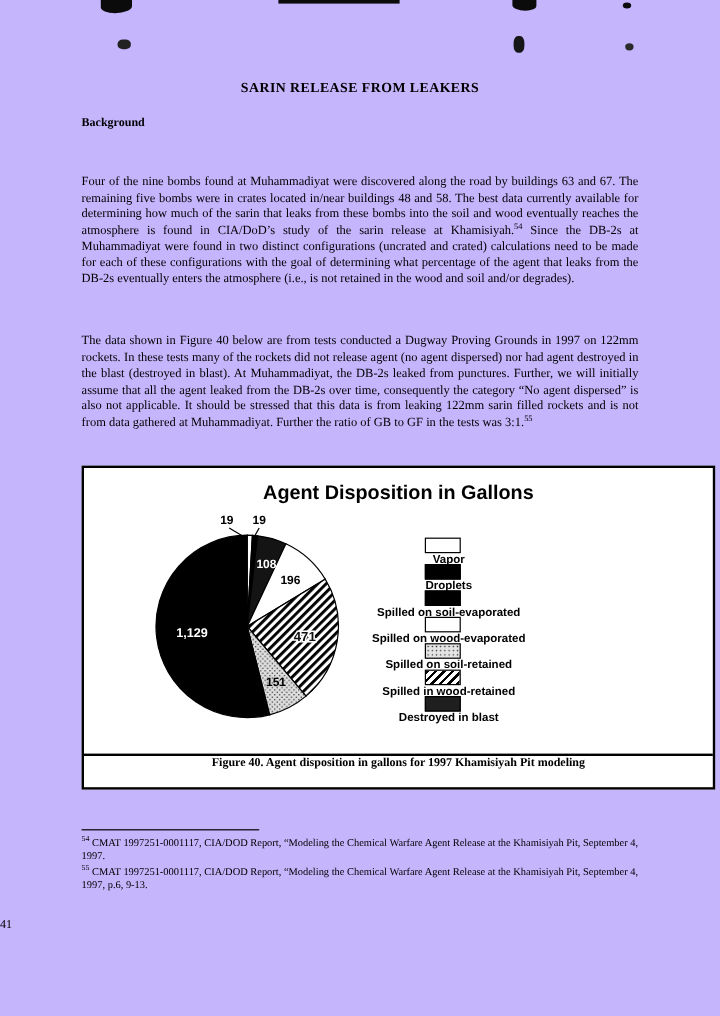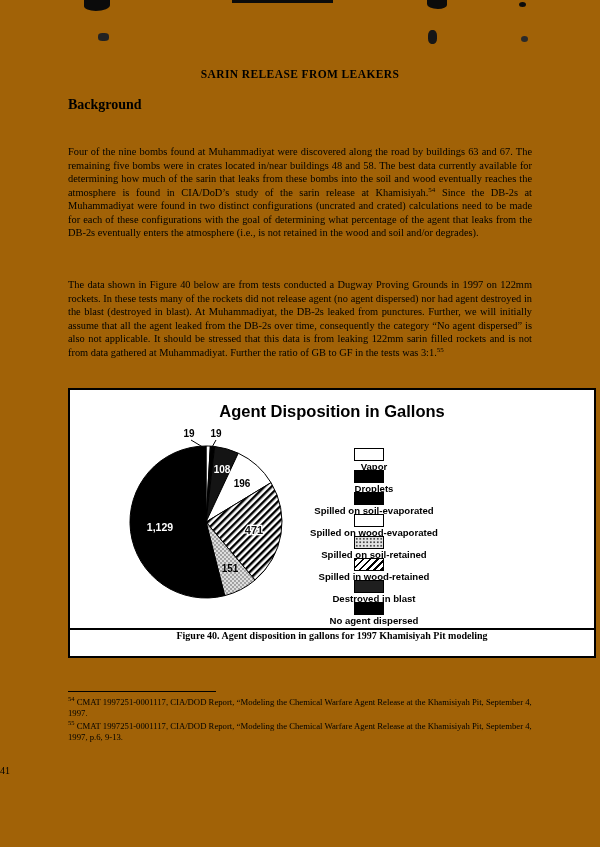--- a/index.html
+++ b/index.html
@@ -1,19 +1,19 @@
 <!DOCTYPE html>
 <html><head>
 <meta charset="utf-8">
 <style>
   html,body{margin:0;padding:0;background:#888;}
   .page{
     position:relative;
     width:600px;height:847px;
-    background:#a16207;
+    background:#c4b5fd;
     margin:0 auto;
     overflow:hidden;
     font-family:"Liberation Serif", serif;
     color:#000;
   }
   
   .artifact{position:absolute;background:#0b0b0b;}
   .a1{left:84px;top:0;width:26px;height:11px;border-radius:0 0 60% 50%;}
   .a2{left:232px;top:0;width:101px;height:3px;}
   .a3{left:427px;top:0;width:20px;height:9px;border-radius:0 0 50% 60%;}
@@ -21,21 +21,21 @@
   .a5{left:98px;top:33px;width:11px;height:8px;border-radius:40%;background:#222;}
   .a6{left:428px;top:30px;width:9px;height:14px;border-radius:40%;background:#161616;}
   .a7{left:521px;top:36px;width:7px;height:6px;border-radius:50%;background:#2a2a2a;}
 
   .doc-title{
     position:absolute;left:0;right:0;top:68px;
     text-align:center;font-weight:bold;font-size:11.5px;letter-spacing:.4px;
   }
   .section-heading{
     position:absolute;left:68px;top:97px;
-    font-weight:bold;font-size:14px;
+    font-weight:bold;font-size:10px;
   }
   .para{
     position:absolute;left:68px;width:464px;
     font-size:10.4px;line-height:13.5px;text-align:justify;margin-top:24px;
   }
   .p1{top:121px;}
   .p2{top:254px;}
   .para sup{font-size:7px;line-height:0;}
 
   .figure-frame{
@@ -174,24 +174,20 @@
         <span class="legend-label">Spilled on soil-retained</span>
       </div>
       <div class="legend-item">
         <span class="swatch sw-stripes"></span>
         <span class="legend-label">Spilled in wood-retained</span>
       </div>
       <div class="legend-item">
         <span class="swatch sw-dark"></span>
         <span class="legend-label">Destroyed in blast</span>
       </div>
-      <div class="legend-item">
-        <span class="swatch sw-black"></span>
-        <span class="legend-label">No agent dispersed</span>
-      </div>
     </div>
 
     <div class="figure-caption-bar">
       <span class="figure-caption">Figure 40.  Agent disposition in gallons for 1997 Khamisiyah Pit modeling</span>
     </div>
   </div>
 
   <div class="footnote-rule"></div>
 
   <div class="footnotes">

